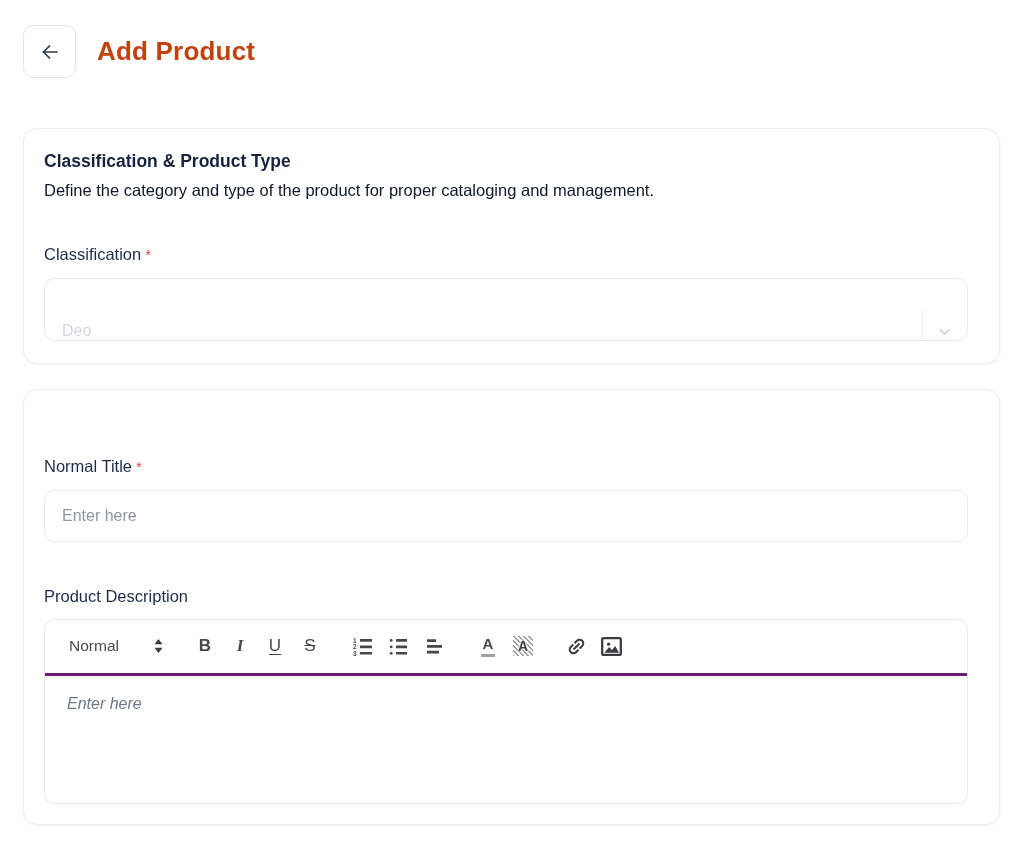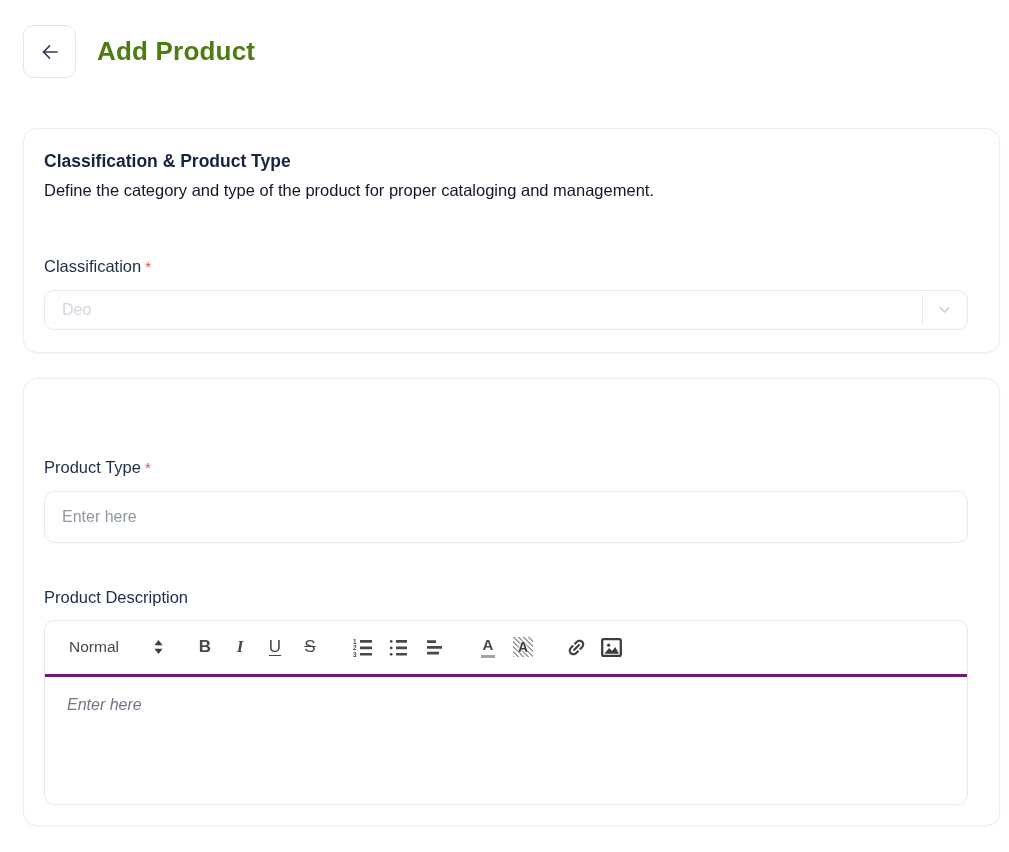--- a/index.html
+++ b/index.html
@@ -17,47 +17,47 @@
   .header { display: flex; align-items: center; gap: 21px; }
   .back-btn {
     width: 53px; height: 53px;
     background: #fff;
     border: 1px solid #e3e5ea;
     border-radius: 10px;
     display: flex; align-items: center; justify-content: center;
     cursor: pointer;
   }
   .page-title {
-    font-size: 26px; font-weight: 700; color: #4d7c0f;
+    font-size: 26px; font-weight: 700; color: #c2410c;
     letter-spacing: .2px;
   }
 
   
   .card {
     border: 1px solid #ebedf1;
     border-radius: 14px;
     background: #fff;
     box-shadow: 0 1px 3px rgba(16,24,40,.04);
     padding: 22px 31px 22px 20px;
   }
   .card-classification { margin-top: 43px; }
   .card-basic { margin-top: 25px; padding-bottom: 20px; }
   .card-title { font-size: 17.5px; font-weight: 700; color: #16233e; }
   .card-subtitle { margin-top: 9px; font-size: 16.5px; color: #0f172a; }
 
   .field-label {
-    margin-top: 57px; font-size: 16.5px; color: #1d2c47;
+    margin-top: 45px; font-size: 16.5px; color: #1d2c47;
   }
   .required { color: #dd4b4b; margin-left: 4px; font-size: 15px; }
 
   
   .select-box {
-    margin-top: 14px; height: 40px;
+    margin-top: 14px; height: 63px;
     border: 1px solid #e7e9ed; border-radius: 10px;
-    display: flex; align-items: center;
+    display: flex; align-items: flex-end;
     padding: 0 14px 0 17px;
     cursor: pointer; background: #fff;
   }
   .select-placeholder { flex: 1; font-size: 16px; color: #d3d6dc; }
   .select-divider { width: 1px; height: 30px; background: #e9ebee; margin-right: 13px; }
 
   
   .text-input {
     margin-top: 14px; height: 52px; width: 100%;
     border: 1px solid #e7e9ed; border-radius: 10px;
@@ -139,21 +139,21 @@
         <svg width="17" height="17" viewBox="0 0 24 24" fill="none" stroke="#ccd0d6" stroke-width="2.4" stroke-linecap="round" stroke-linejoin="round">
           <polyline points="6,9.5 12,15.5 18,9.5"></polyline>
         </svg>
       </span>
     </div>
   </section>
 
   <section class="card card-basic">
 
     <div class="field-label">
-      <span>Product Type</span><span class="required">*</span>
+      <span>Normal Title</span><span class="required">*</span>
     </div>
     <input class="text-input" type="text" placeholder="Enter here" style="">
 
     <div class="field-label" style="margin-top:45px;">Product Description</div>
 
     <div class="editor">
       <div class="editor-toolbar">
 
         <div class="format-picker">
           <span class="format-label">Normal</span>

